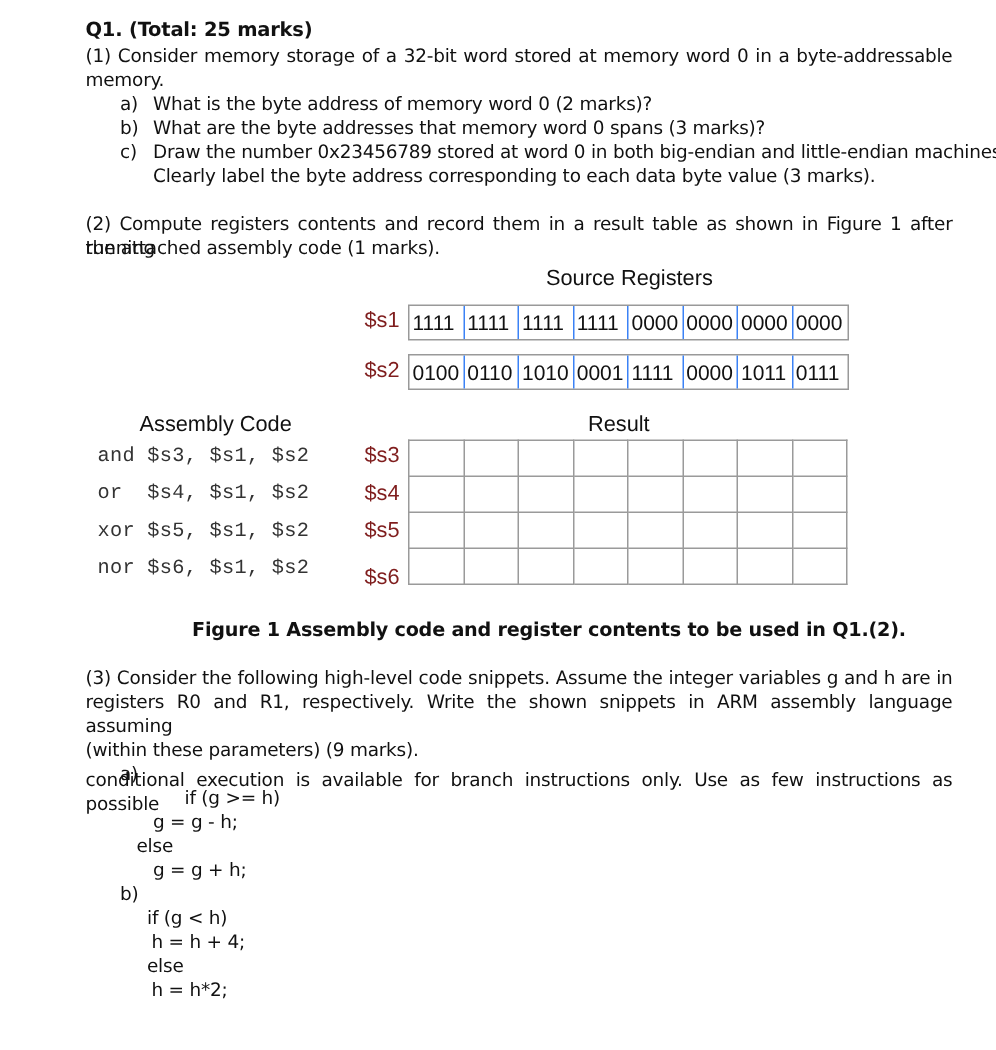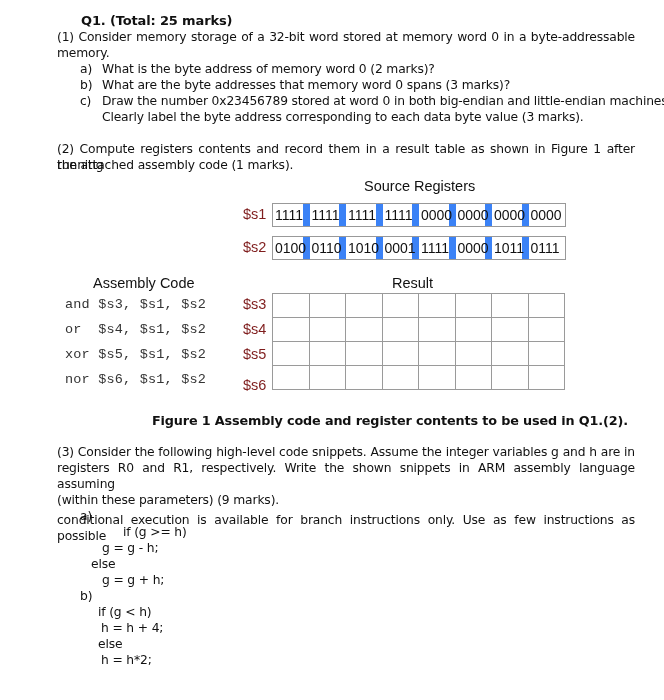--- a/index.html
+++ b/index.html
@@ -1,26 +1,26 @@
 <!DOCTYPE html>
 <html><head>
 <meta charset="utf-8">
 <style>
   html, body { margin:0; padding:0; background:#ffffff; }
   body { width:664px; height:700px; position:relative; overflow:hidden;
          font-family:"DejaVu Sans", sans-serif; color:#111; }
   .abs { position:absolute; white-space:nowrap; }
   .t { font-size:12.3px; line-height:16px; letter-spacing:-0.15px; }
   .just { white-space:normal; text-align:justify; text-align-last:justify; }
-  .bold { font-weight:bold;margin-left:24px; }
+  .bold { font-weight:bold; }
   .arial { font-family:"Liberation Sans", sans-serif; }
   .mono { font-family:"Liberation Mono", monospace; font-size:13.5px; color:#333; letter-spacing:0.2px; }
   .reglabel { font-family:"Liberation Sans", sans-serif; font-size:14.5px; color:#7f1d1d; }
   .cells { position:absolute; display:flex; border:1px solid #999; }
-  .cell { width:36.5px; height:22px; border-right:7px solid #3b82f6; font-family:"Liberation Sans", sans-serif;
+  .cell { width:36.5px; height:22px; border-right:1px solid #3b82f6; font-family:"Liberation Sans", sans-serif;
           font-size:14px; line-height:22px; text-align:left; padding-left:2px; box-sizing:border-box; }
   .cell:last-child { border-right:none; }
   .grid { position:absolute; left:272px; top:293px; border-collapse:collapse; }
   .grid td { width:36.5px; height:24px; border:1px solid #9a9a9a; padding:0; box-sizing:border-box; }
 </style>
 </head>
 <body>
 
 <div>
 

